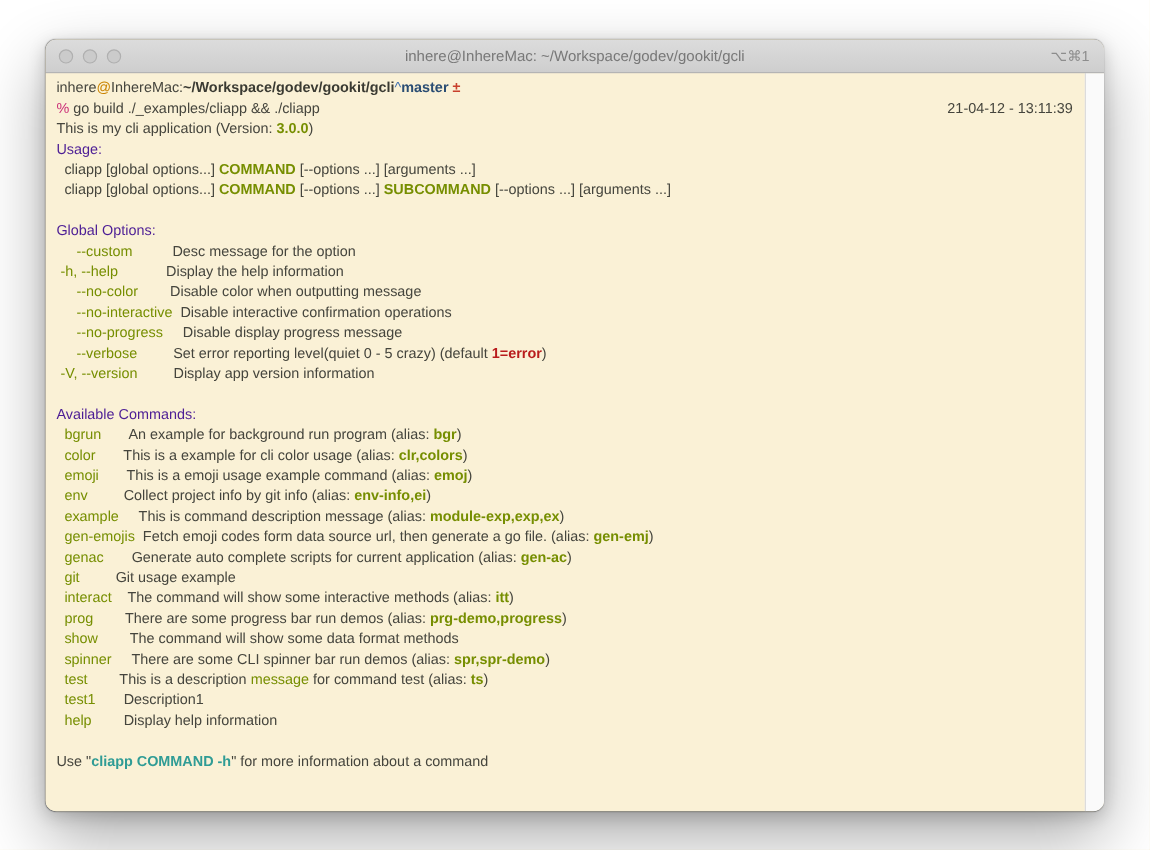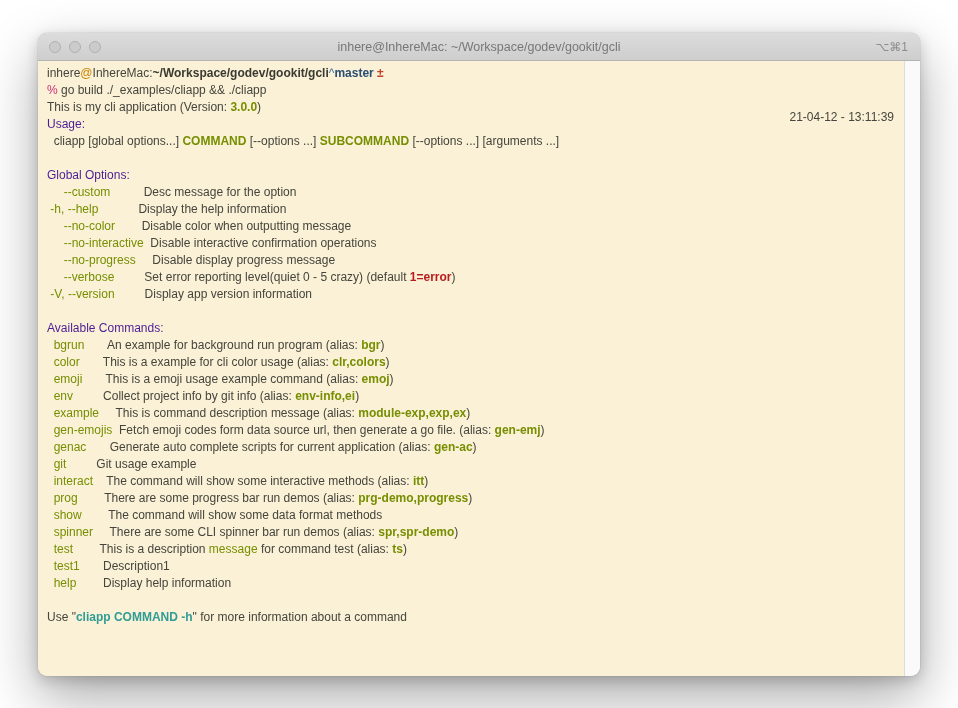--- a/index.html
+++ b/index.html
@@ -28,21 +28,21 @@
   .shortcut { position: absolute; right: 12px; font-size: 12px; color: #8d8d8d; }
 
   .content { flex: 1; display: flex; min-height: 0; }
   .term {
     flex: 1; background: #faf1d6; padding: 4px 10px 4px 9px;
     font-family: Liberation Sans, sans-serif;
     font-size: 12px; line-height: 17px; color: #45453d;
     overflow: hidden;
   }
   .line { white-space: pre; min-height: 17px; }
-  .right { float: right; margin-top: 27px; }
+  .right { float: right; }
 
   .scroll-track { flex: 0 0 16px; background: #fafafa; border-left: 1px solid #dcdcdc; }
 
   
   .c-d  { color: #45453d; }
   .c-pb { color: #3a3a32; font-weight: bold; }
   .c-g  { color: #768e00; }
   .c-gb { color: #768e00; font-weight: bold; }
   .c-h  { color: #4c1d95; }
   .c-tl { color: #2f9c95; font-weight: bold; }
@@ -65,20 +65,21 @@
     </div>
     <div class="title">inhere@InhereMac: ~/Workspace/godev/gookit/gcli</div>
     <div class="shortcut">⌥⌘1</div>
   </div>
   <div class="content">
     <div class="term">
         <div class="line"><span class="c-d">inhere</span><span class="c-o">@</span><span class="c-d">InhereMac:</span><span class="c-pb">~/Workspace/godev/gookit/gcli</span><span class="c-b">^</span><span class="c-nb">master</span><span class="c-d"> </span><span class="c-rb">±</span></div>
         <div class="line"><span class="right c-d">21-04-12 - 13:11:39</span><span class="c-m">%</span><span class="c-d"> go build ./_examples/cliapp &amp;&amp; ./cliapp</span></div>
         <div class="line"><span class="c-d">This is my cli application (Version: </span><span class="c-gb">3.0.0</span><span class="c-d">)</span></div>
         <div class="line"><span class="c-h">Usage:</span></div>
+        <div class="line"><span class="c-d">  cliapp [global options...] </span><span class="c-gb">COMMAND</span><span class="c-d"> [--options ...] [arguments ...]</span></div>
         <div class="line"><span class="c-d">  cliapp [global options...] </span><span class="c-gb">COMMAND</span><span class="c-d"> [--options ...] </span><span class="c-gb">SUBCOMMAND</span><span class="c-d"> [--options ...] [arguments ...]</span></div>
         <div class="line"></div>
         <div class="line"><span class="c-h">Global Options:</span></div>
         <div class="line"><span class="c-d">     </span><span class="c-g">--custom</span><span class="c-d">          Desc message for the option</span></div>
         <div class="line"><span class="c-d"> </span><span class="c-g">-h, --help</span><span class="c-d">            Display the help information</span></div>
         <div class="line"><span class="c-d">     </span><span class="c-g">--no-color</span><span class="c-d">        Disable color when outputting message</span></div>
         <div class="line"><span class="c-d">     </span><span class="c-g">--no-interactive</span><span class="c-d">  Disable interactive confirmation operations</span></div>
         <div class="line"><span class="c-d">     </span><span class="c-g">--no-progress</span><span class="c-d">     Disable display progress message</span></div>
         <div class="line"><span class="c-d">     </span><span class="c-g">--verbose</span><span class="c-d">         Set error reporting level(quiet 0 - 5 crazy) (default </span><span class="c-vb">1=error</span><span class="c-d">)</span></div>
         <div class="line"><span class="c-d"> </span><span class="c-g">-V, --version</span><span class="c-d">         Display app version information</span></div>

